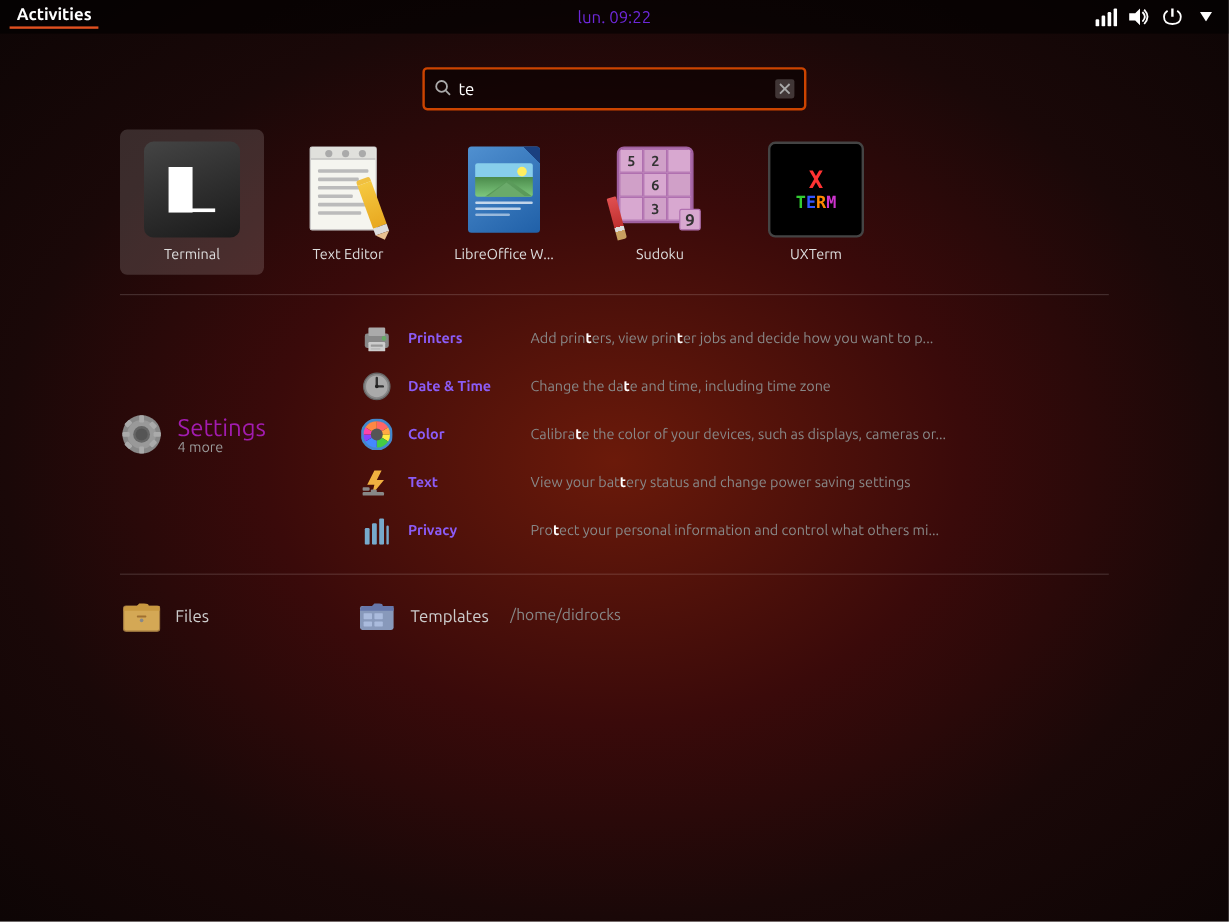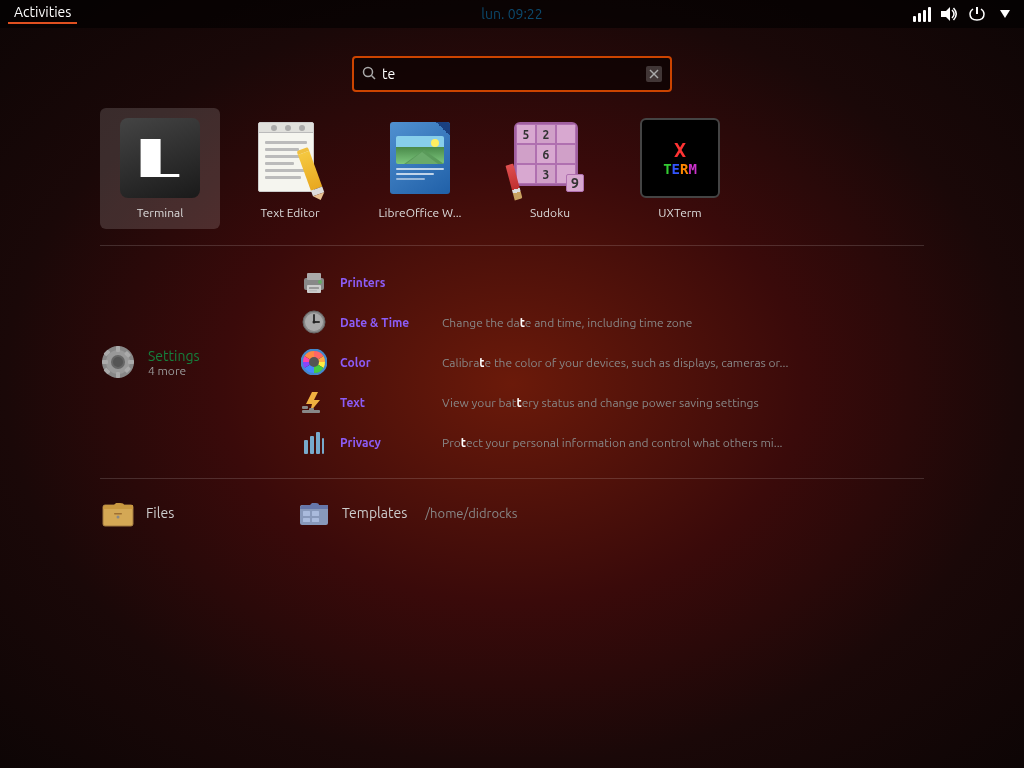--- a/index.html
+++ b/index.html
@@ -22,33 +22,33 @@
       align-items: center;
       justify-content: space-between;
       padding: 0 8px;
       position: relative;
       z-index: 100;
     }
 
     .topbar-activities {
       color: #fff;
       font-size: 14px;
-      font-weight: 400;
+      font-weight: 700;
       padding: 0 6px;
       cursor: pointer;
       border-bottom: 2px solid #e05020;
       padding-bottom: 2px;
     }
 
     .topbar-clock {
       position: absolute;
       left: 50%;
       transform: translateX(-50%);
       font-size: 14px;
-      color: #0c4a6e;
+      color: #6d28d9;
     }
 
     .topbar-icons {
       display: flex;
       align-items: center;
       gap: 6px;
     }
 
     .topbar-icon {
       width: 22px;
@@ -176,22 +176,22 @@
       display: flex;
       align-items: center;
       justify-content: center;
     }
 
     .settings-text-wrap {
       cursor: pointer;
     }
 
     .settings-title {
-      font-size: 14px;
-      color: #15803d;
+      font-size: 20px;
+      color: #a21caf;
     }
 
     .settings-subtitle {
       font-size: 12px;
       color: #999;
     }
 
     
     .settings-list {
       flex: 1;
@@ -502,20 +502,21 @@
         <svg width="24" height="22" viewBox="0 0 24 22">
           <rect x="2" y="7" width="20" height="12" rx="2" fill="#888"></rect>
           <rect x="5" y="2" width="14" height="7" rx="1" fill="#aaa"></rect>
           <rect x="5" y="14" width="14" height="8" rx="1" fill="#ccc"></rect>
           <rect x="7" y="16" width="10" height="2" rx="0.5" fill="#999"></rect>
           <rect x="7" y="19" width="8" height="1.5" rx="0.5" fill="#bbb"></rect>
           <circle cx="18" cy="11" r="2" fill="#66aa66"></circle>
         </svg>
       </div>
       <span class="settings-item-name">Printers</span>
+      <span class="settings-item-desc">Add prin<span class="highlight">t</span>ers, view prin<span class="highlight">t</span>er jobs and decide how you want to p...</span>
     </div>
 
     <div class="settings-list-item">
       <div class="settings-item-icon">
         <svg width="24" height="24" viewBox="0 0 24 24">
           <circle cx="12" cy="12" r="11" fill="#888" stroke="#666" stroke-width="1"></circle>
           <circle cx="12" cy="12" r="9" fill="#aaa"></circle>
           <line x1="12" y1="12" x2="12" y2="5" stroke="#333" stroke-width="2" stroke-linecap="round"></line>
           <line x1="12" y1="12" x2="17" y2="12" stroke="#333" stroke-width="2" stroke-linecap="round"></line>
           <circle cx="12" cy="12" r="1.5" fill="#222"></circle>

